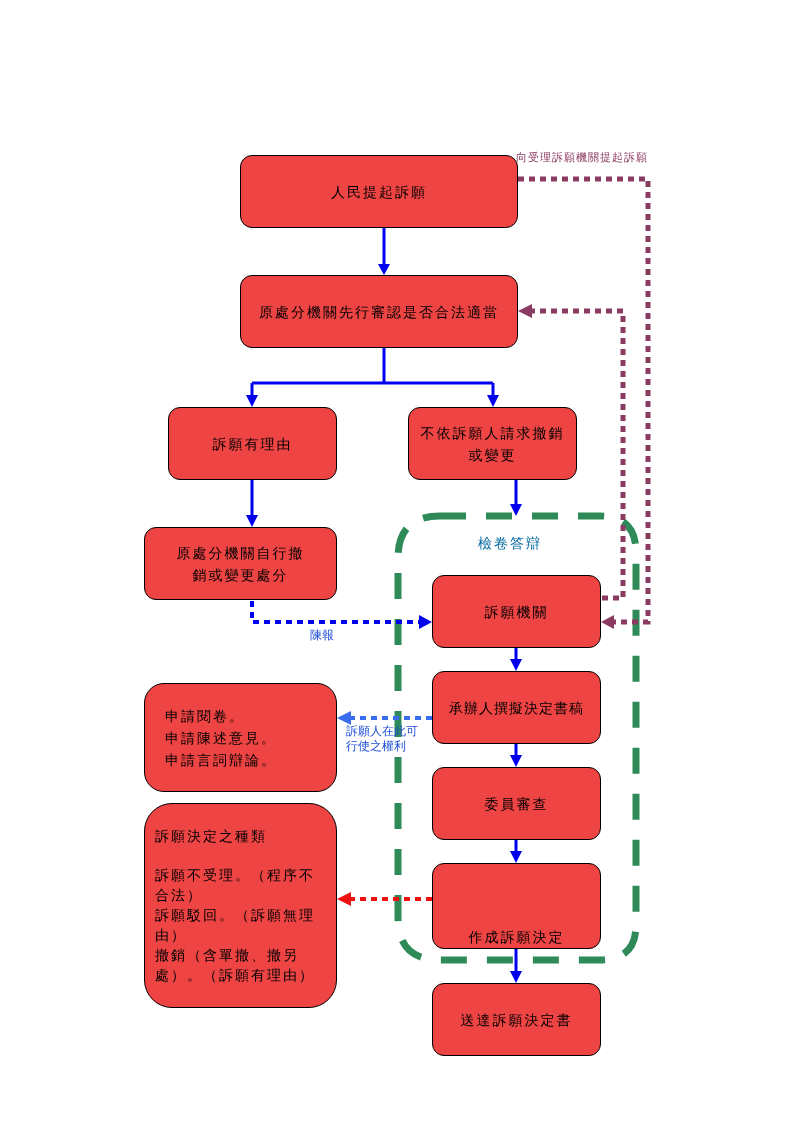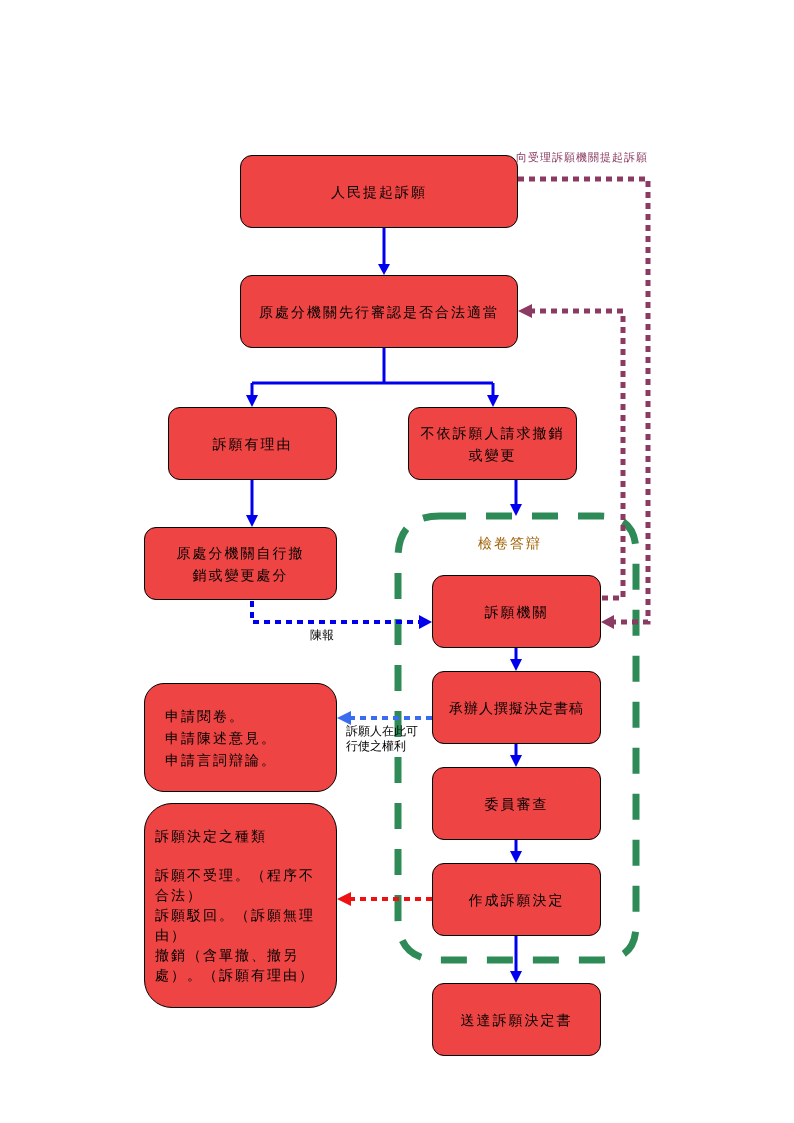--- a/index.html
+++ b/index.html
@@ -6,22 +6,22 @@
   body { width: 794px; height: 1123px; position: relative; overflow: hidden;
          font-family: "DejaVu Serif", "Liberation Serif", serif; }
   svg.lines { position: absolute; left: 0; top: 0; width: 794px; height: 1123px; }
   .box { position: absolute; box-sizing: border-box; border: 1.5px solid #000; border-radius: 12px;
          background: #ef4444; display: flex; align-items: center; justify-content: center; text-align: center;
          font-size: 14px; letter-spacing: 2px; color: #000; line-height: 22px; }
   .box.left { justify-content: flex-start; text-align: left; padding-left: 20px; }
   .box.big { border-radius: 28px; }
   .lbl { position: absolute; font-size: 12px; white-space: nowrap; }
   .lbl.purple { color: #8b3a62; font-size: 11px; letter-spacing: 1px; }
-  .lbl.blue { color: #000000; font-family: "DejaVu Sans", "Liberation Sans", sans-serif; font-size: 12px; line-height: 15px; }
-  .lbl.title { font-size: 14px; letter-spacing: 2px; color: #a16207; }
+  .lbl.blue { color: #1d4ed8; font-family: "DejaVu Sans", "Liberation Sans", sans-serif; font-size: 12px; line-height: 15px; }
+  .lbl.title { font-size: 14px; letter-spacing: 2px; color: #0369a1; }
   .ml span { display: block; }
 </style>
 </head>
 <body>
 
 <svg class="lines" viewBox="0 0 794 1123">
   <defs>
     <marker id="ab" markerWidth="8" markerHeight="8" refX="6" refY="4" orient="auto" markerUnits="userSpaceOnUse">
       <path d="M0,0 L8,4 L0,8 Z" fill="#0000ee"></path>
     </marker>
@@ -111,21 +111,21 @@
 </div>
 
 <div class="box" style="left:432px;top:671px;width:169px;height:73px;letter-spacing:1px;">
   <span>承辦人撰擬決定書稿</span>
 </div>
 
 <div class="box" style="left:432px;top:767px;width:169px;height:73px;">
   <span>委員審查</span>
 </div>
 
-<div class="box" style="left:432px;top:863px;width:169px;height:73px;">
+<div class="box" style="left:432px;top:863px;width:169px;height:86px;align-items:flex-end;">
   <span>作成訴願決定</span>
 </div>
 
 <div class="box" style="left:432px;top:983px;width:169px;height:73px;">
   <span>送達訴願決定書</span>
 </div>
 
 <div class="box left ml big" style="left:144px;top:683px;width:193px;height:109px;border-radius:20px;">
   <div>
     <span>申請閱卷。</span>

